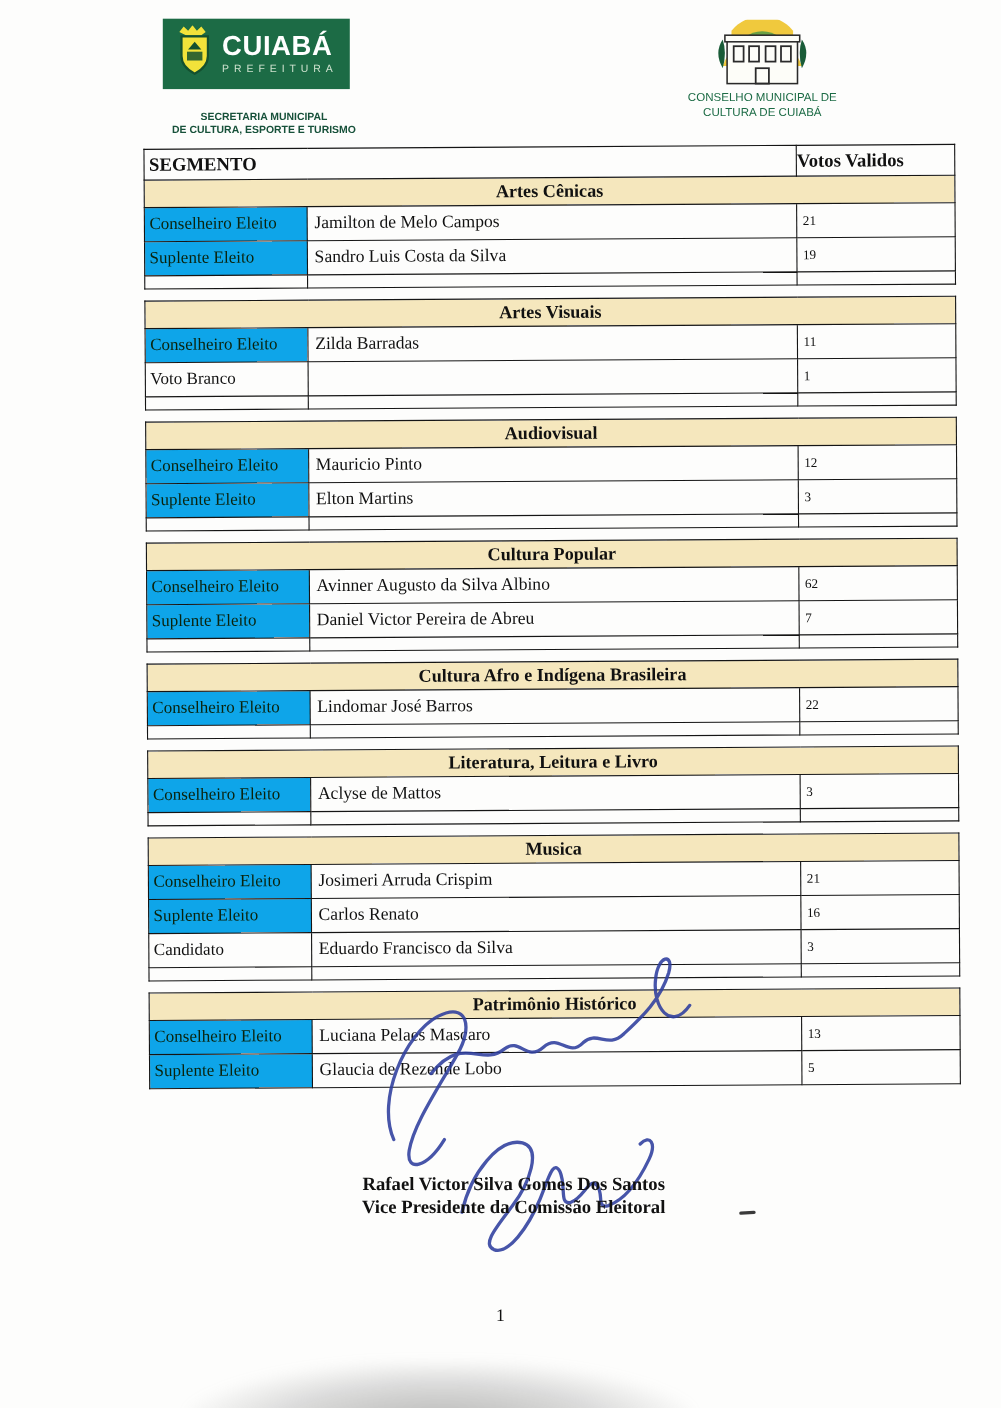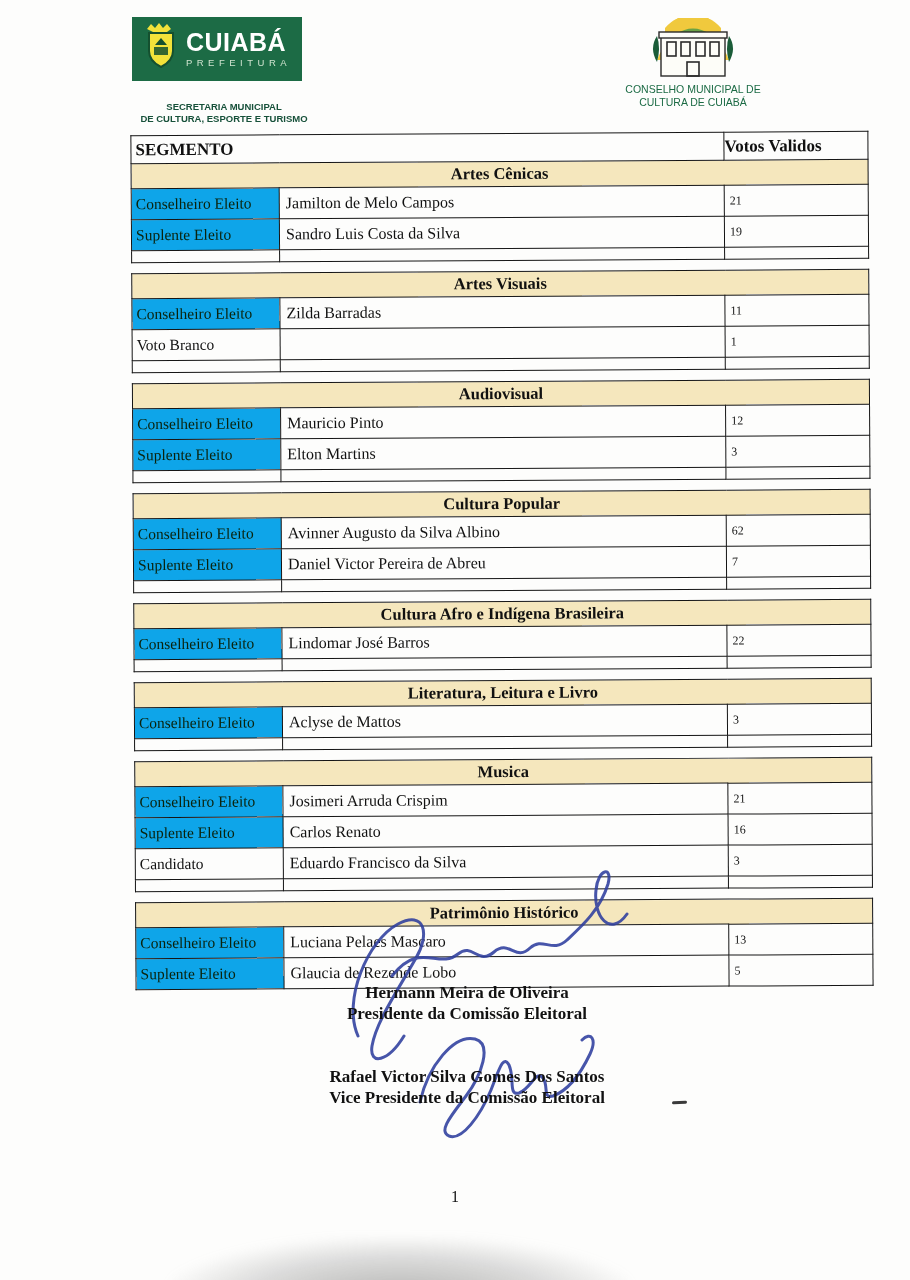--- a/index.html
+++ b/index.html
@@ -1,20 +1,20 @@
 <!DOCTYPE html>
 <html><head>
 <meta charset="utf-8">
 <style>
   html,body{margin:0;padding:0;background:#e8e8e8;}
   .page{position:relative;width:910px;height:1280px;background:#fdfdfc;overflow:hidden;
         font-family:"Liberation Serif",serif;color:#111;}
 
   
-  .left-logo{position:absolute;left:132px;top:17px;width:184px;text-align:center;}
+  .left-logo{position:absolute;left:148px;top:17px;width:184px;text-align:center;}
   .left-logo .box{background:#1c6b45;width:170px;height:64px;display:flex;align-items:center;
                   justify-content:center;gap:7px;}
   .left-logo .words{text-align:left;line-height:1;}
   .left-logo .t1{color:#fff;font-family:"Liberation Sans",sans-serif;font-weight:bold;
                  font-size:25px;letter-spacing:.5px;}
   .left-logo .t2{color:#cfe3cf;font-family:"Liberation Sans",sans-serif;font-size:9.5px;
                  letter-spacing:4.5px;margin-top:3px;}
   .left-logo .dept{margin-top:20px;color:#17513a;font-family:"Liberation Sans",sans-serif;
                    font-weight:bold;font-size:9.5px;line-height:1.25;}
   .right-logo{position:absolute;left:617px;top:18px;width:152px;text-align:center;}
@@ -325,24 +325,20 @@
   <svg class="sig-overlay" viewBox="0 0 440 300">
     <g stroke="#2e3e9e" stroke-width="3" fill="none" stroke-linecap="round" stroke-linejoin="round" opacity="0.88">
 
       <path d="M78,196 C62,160 88,100 118,84 C145,70 150,94 136,118 C118,150 96,182 92,206 C89,226 108,222 124,196"></path>
       <path d="M112,136 C140,100 158,130 178,114 C193,102 198,126 214,112 C229,99 236,122 250,108 C263,96 272,114 287,100 C302,86 320,70 328,44 C333,26 318,28 316,50 C313,76 330,98 347,74"></path>
 
       <path d="M140,262 C148,226 174,194 195,199 C213,204 201,236 186,256 C171,276 158,291 169,296 C182,301 200,276 211,250 C219,230 223,214 229,225 C235,238 228,256 239,253 C251,249 256,229 263,238 C269,246 262,259 273,256 C287,251 300,235 310,214 C317,199 311,191 302,200"></path>
     </g>
   </svg>
 
-  <div class="sig-block sig-block1">
-    <div>Hermann Meira de Oliveira</div>
-    <div>Presidente da Comissão Eleitoral</div>
-  </div>
 
   <div class="sig-block sig-block2">
     <div>Rafael Victor Silva Gomes Dos Santos</div>
     <div>Vice Presidente da Comissão Eleitoral</div>
   </div>
 
   <div class="stray-dash"></div>
 
   <div class="page-number">1</div>
 

